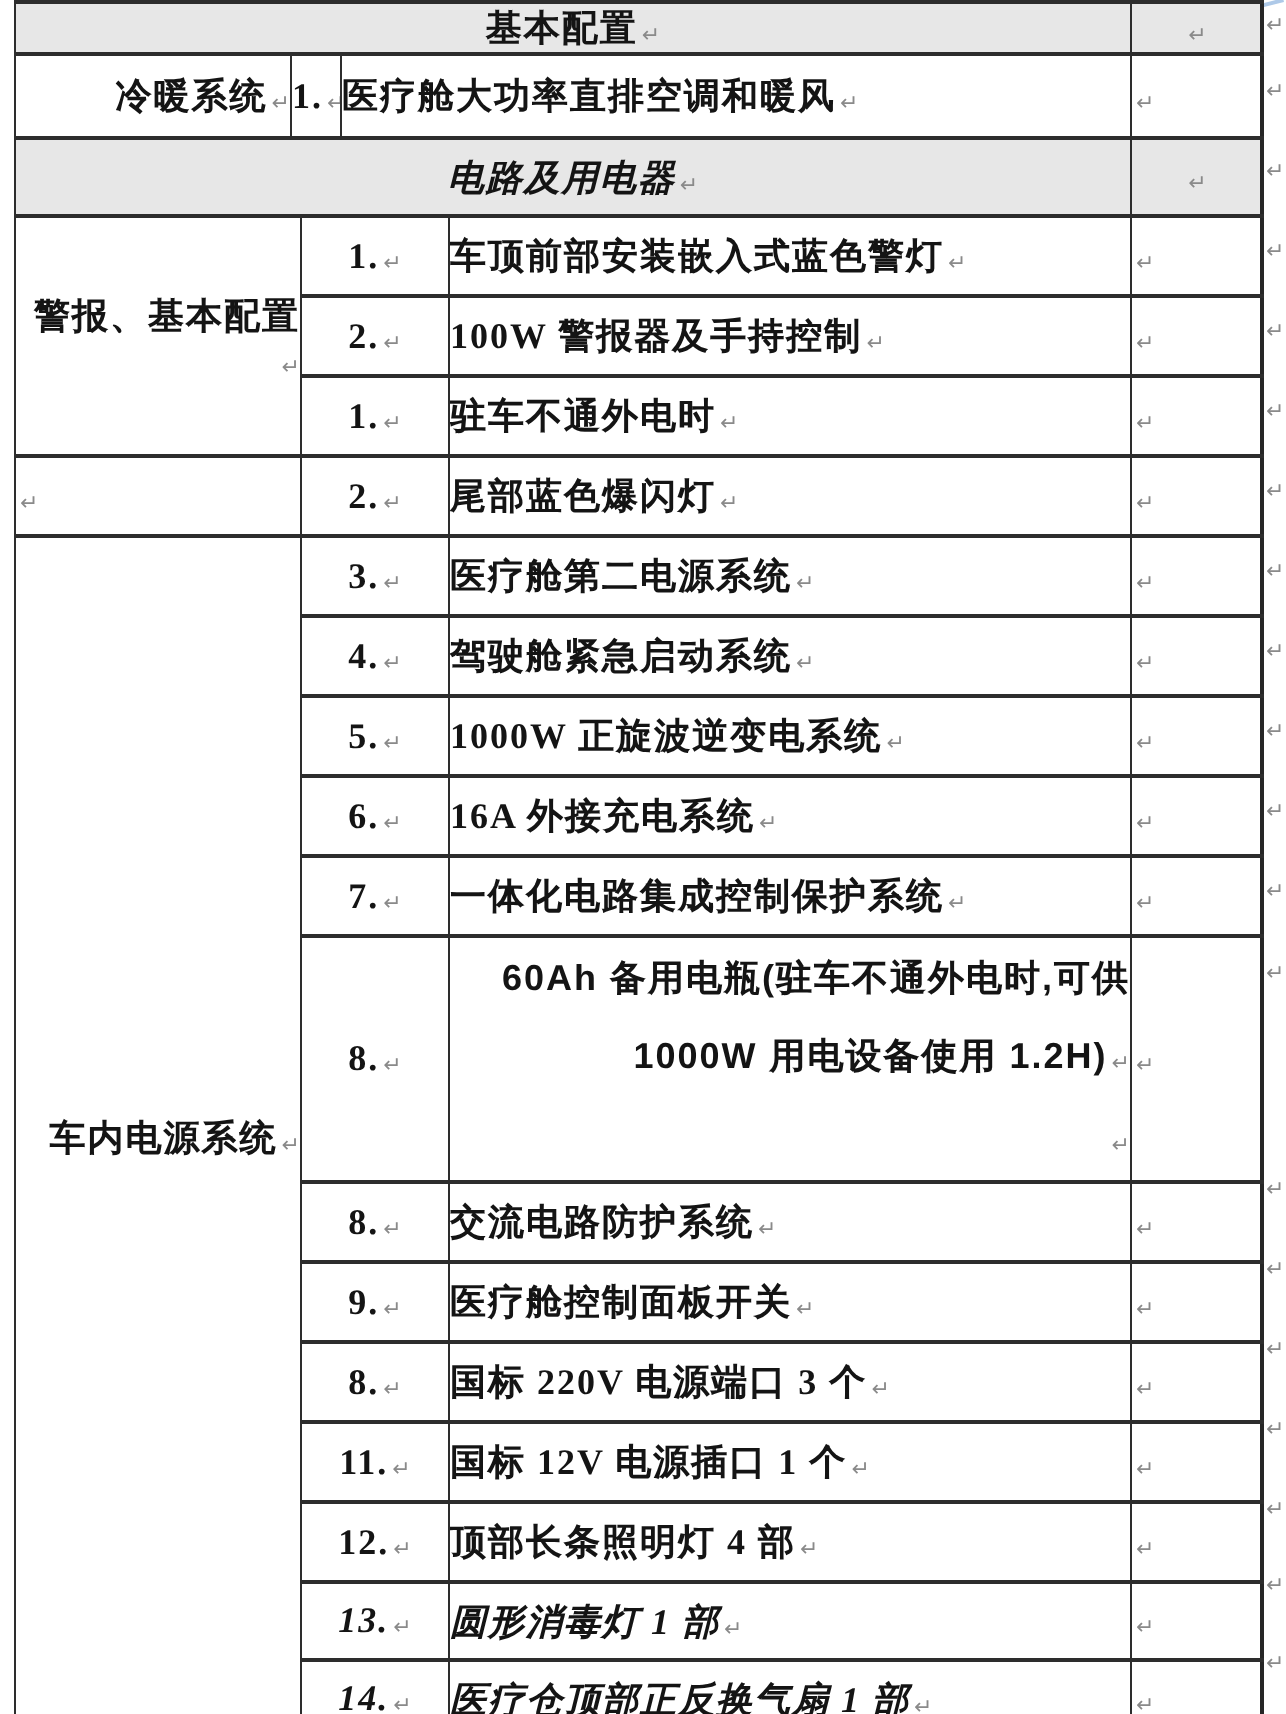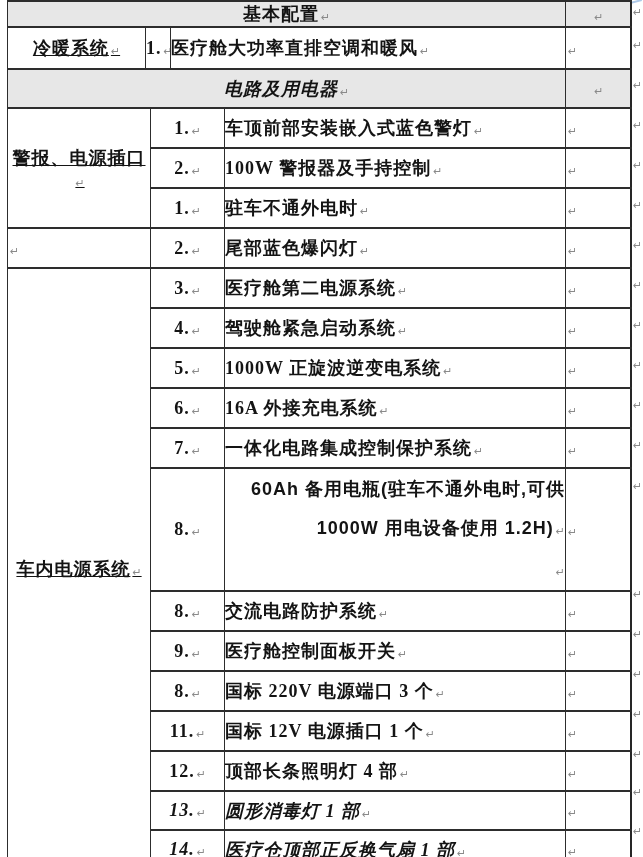--- a/index.html
+++ b/index.html
@@ -36,21 +36,21 @@
     overflow: hidden;
     padding: 0;
   }
   tr.h25 { height: 23px; }
   tr.h42 { height: 42px; }
   tr.h39 { height: 39px; font-style: italic; }
   tr.h40 { height: 40px; }
   tr.h109 { height: 107px; }
   td.hdr { text-align: center; background: #e7e7e7; }
   td.fill { background: #e7e7e7; }
-  td.c-label { text-align: center; text-decoration: underline; }
+  td.c-label { text-align: right; }
   td.c-num { text-align: center; }
   td.c-text { text-align: left; padding-left: 10px; }
   td.padA { padding-left: 7px; }
   td.c-empty { text-align: left; padding-left: 6px; }
   td.c-last { text-align: left; padding-left: 8px; }
   td.c-last.ctr { text-align: center; padding-left: 0; }
   td.special {
     font-family: "Liberation Sans", "DejaVu Sans", sans-serif;
     font-size: 17px;
     letter-spacing: 0.5px;
@@ -119,21 +119,21 @@
       <td class="c-text padA" colspan="2"><span>医疗舱大功率直排空调和暖风</span><span class="pm">↵</span></td>
       <td class="c-last"><span class="pm">↵</span></td>
     </tr>
 
     <tr class="h39">
       <td class="hdr" colspan="5"><span>电路及用电器</span><span class="pm">↵</span></td>
       <td class="c-last ctr fill"><span class="pm">↵</span></td>
     </tr>
 
     <tr class="h40">
-      <td class="c-label" colspan="2" rowspan="3"><span>警报、电源插口</span><span class="pm">↵</span></td>
+      <td class="c-label" colspan="2" rowspan="3"><span>警报、基本配置</span><span class="pm">↵</span></td>
       <td class="c-num" colspan="2"><span>1.</span><span class="pm">↵</span></td>
       <td class="c-text"><span>车顶前部安装嵌入式蓝色警灯</span><span class="pm">↵</span></td>
       <td class="c-last"><span class="pm">↵</span></td>
     </tr>
     <tr class="h40">
       <td class="c-num" colspan="2"><span>2.</span><span class="pm">↵</span></td>
       <td class="c-text"><span>100W 警报器及手持控制</span><span class="pm">↵</span></td>
       <td class="c-last"><span class="pm">↵</span></td>
     </tr>
     <tr class="h40">

